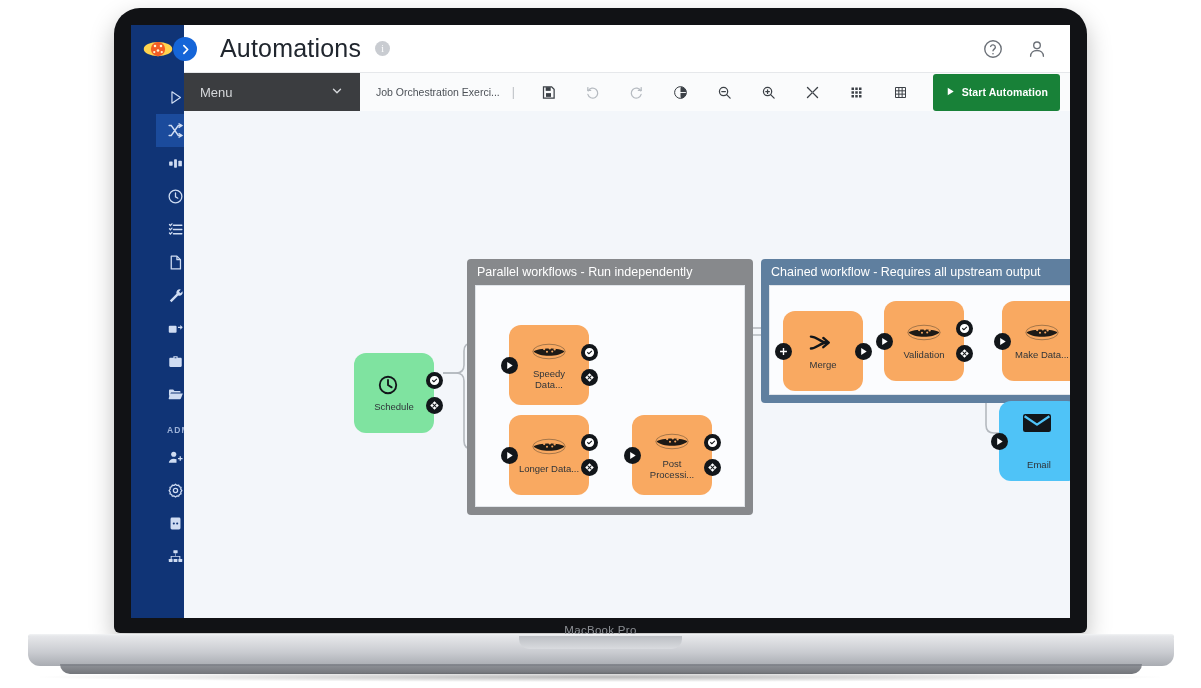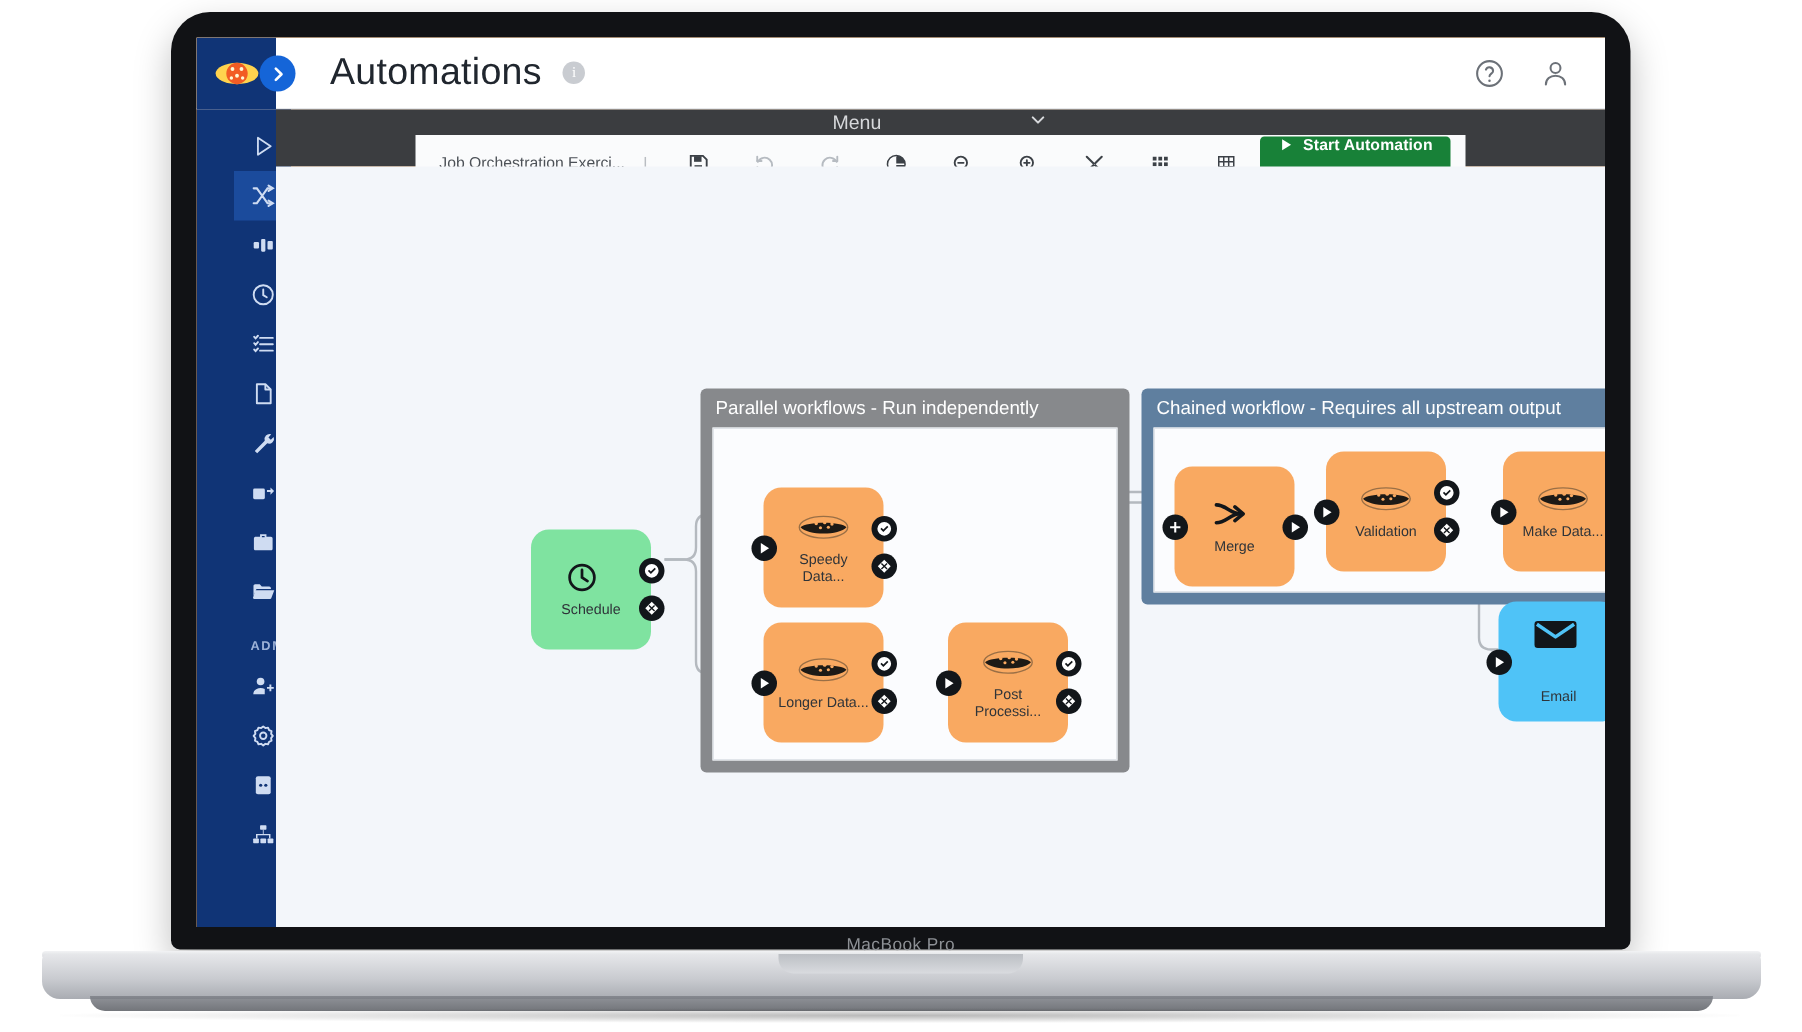--- a/index.html
+++ b/index.html
@@ -12,21 +12,21 @@
   #stage { position: relative; width: 1201px; height: 688px; background:#fff; }
 
   
   .lid {
     position:absolute; left:114px; top:8px; width:973px; height:625px;
     background:#111215; border-radius:26px 26px 6px 6px;
     box-shadow: 0 10px 24px rgba(0,0,0,.25);
   }
   .lid-inner {
     position:absolute; left:131px; top:25px; width:939px; height:593px;
-    background:#fdba74; overflow:hidden;
+    background:#4d7c0f; overflow:hidden;
   }
   .mbp-label {
     position:absolute; left:0; right:0; top:624px; text-align:center;
     color:#8d9095; font-size:11.5px; letter-spacing:.3px;
     font-family:"Liberation Sans", sans-serif;
   }
   .base {
     position:absolute; left:28px; top:636px; width:1146px; height:30px;
     background: linear-gradient(180deg,#e6e7ea 0%,#c9cbd0 55%,#a9acb2 100%);
     border-radius:4px 4px 12px 12px;
@@ -90,21 +90,21 @@
   .nav-item.active { background:#1b4b9c; }
   .nav-item svg { width:17px; height:17px; }
   .nav-section {
     color:#9db2d8; font-size:8.5px; letter-spacing:1.1px; font-weight:bold;
     padding:14px 0 6px 11px;
   }
 
   
   .toolbar {
     position:absolute; left:53px; top:48px; width:886px; height:38px;
-    background:#3b3d40; display:flex; align-items:center;flex-direction:column;
+    background:#3b3d40; display:flex; align-items:center;
   }
   .menu-cell {
     width:176px; height:38px; display:flex; align-items:center;
     padding:0 16px; color:#d6d8db; font-size:13px; justify-content:space-between;
     cursor:pointer;
   }
   .tb-right {
     flex:1; height:38px; background:#fafbfc; display:flex; align-items:center;
     padding:0 10px 0 16px; gap:0;
   }
@@ -112,21 +112,21 @@
   .tb-sep { color:#b9bdc2; margin:0 12px; font-size:12px; }
   .tb-btn {
     width:44px; height:38px; display:flex; align-items:center;
     justify-content:center; color:#3c4147; cursor:pointer;
   }
   .tb-btn.dim { color:#b6bbc1; }
   .tb-btn svg { width:15px; height:15px; }
   .start-btn {
     margin-left:auto; background:#188138; color:#fff; font-size:10.5px;
     font-weight:bold; height:37px; border-radius:3px; display:flex;
-    gap:6px; padding:0 12px; cursor:pointer;
+    align-items:center; gap:6px; padding:0 12px; cursor:pointer;
     letter-spacing:.1px;
   }
 
   
   .canvas {
     position:absolute; left:53px; top:86px; width:886px; height:507px;
     background:#f3f6fa; overflow:hidden;
   }
   .svg-layer { position:absolute; inset:0; width:886px; height:507px; }
 

